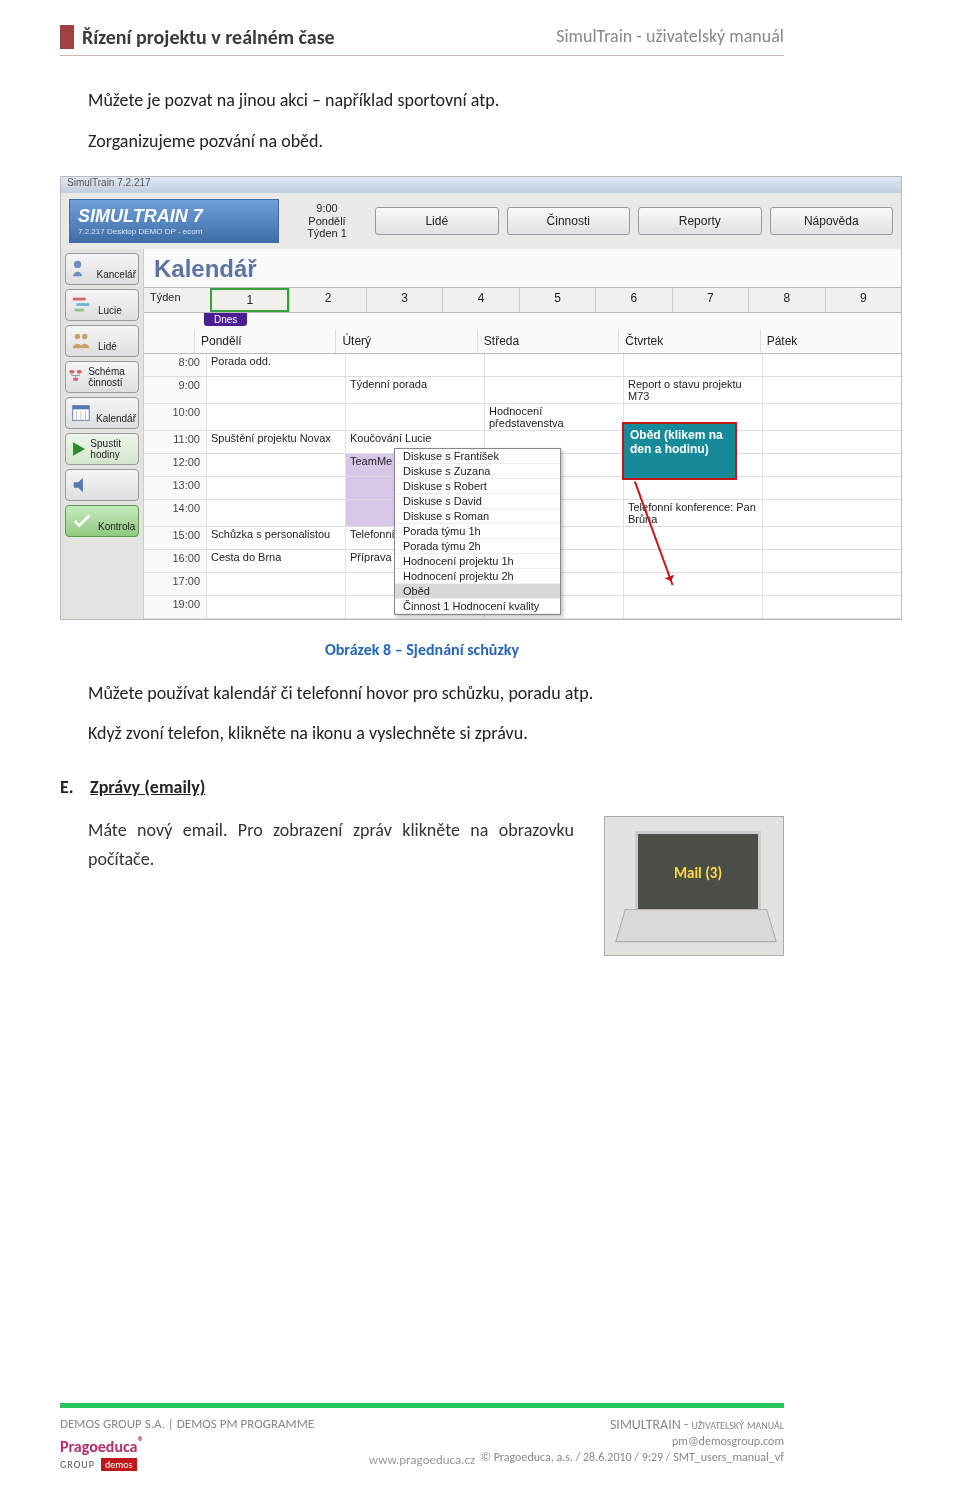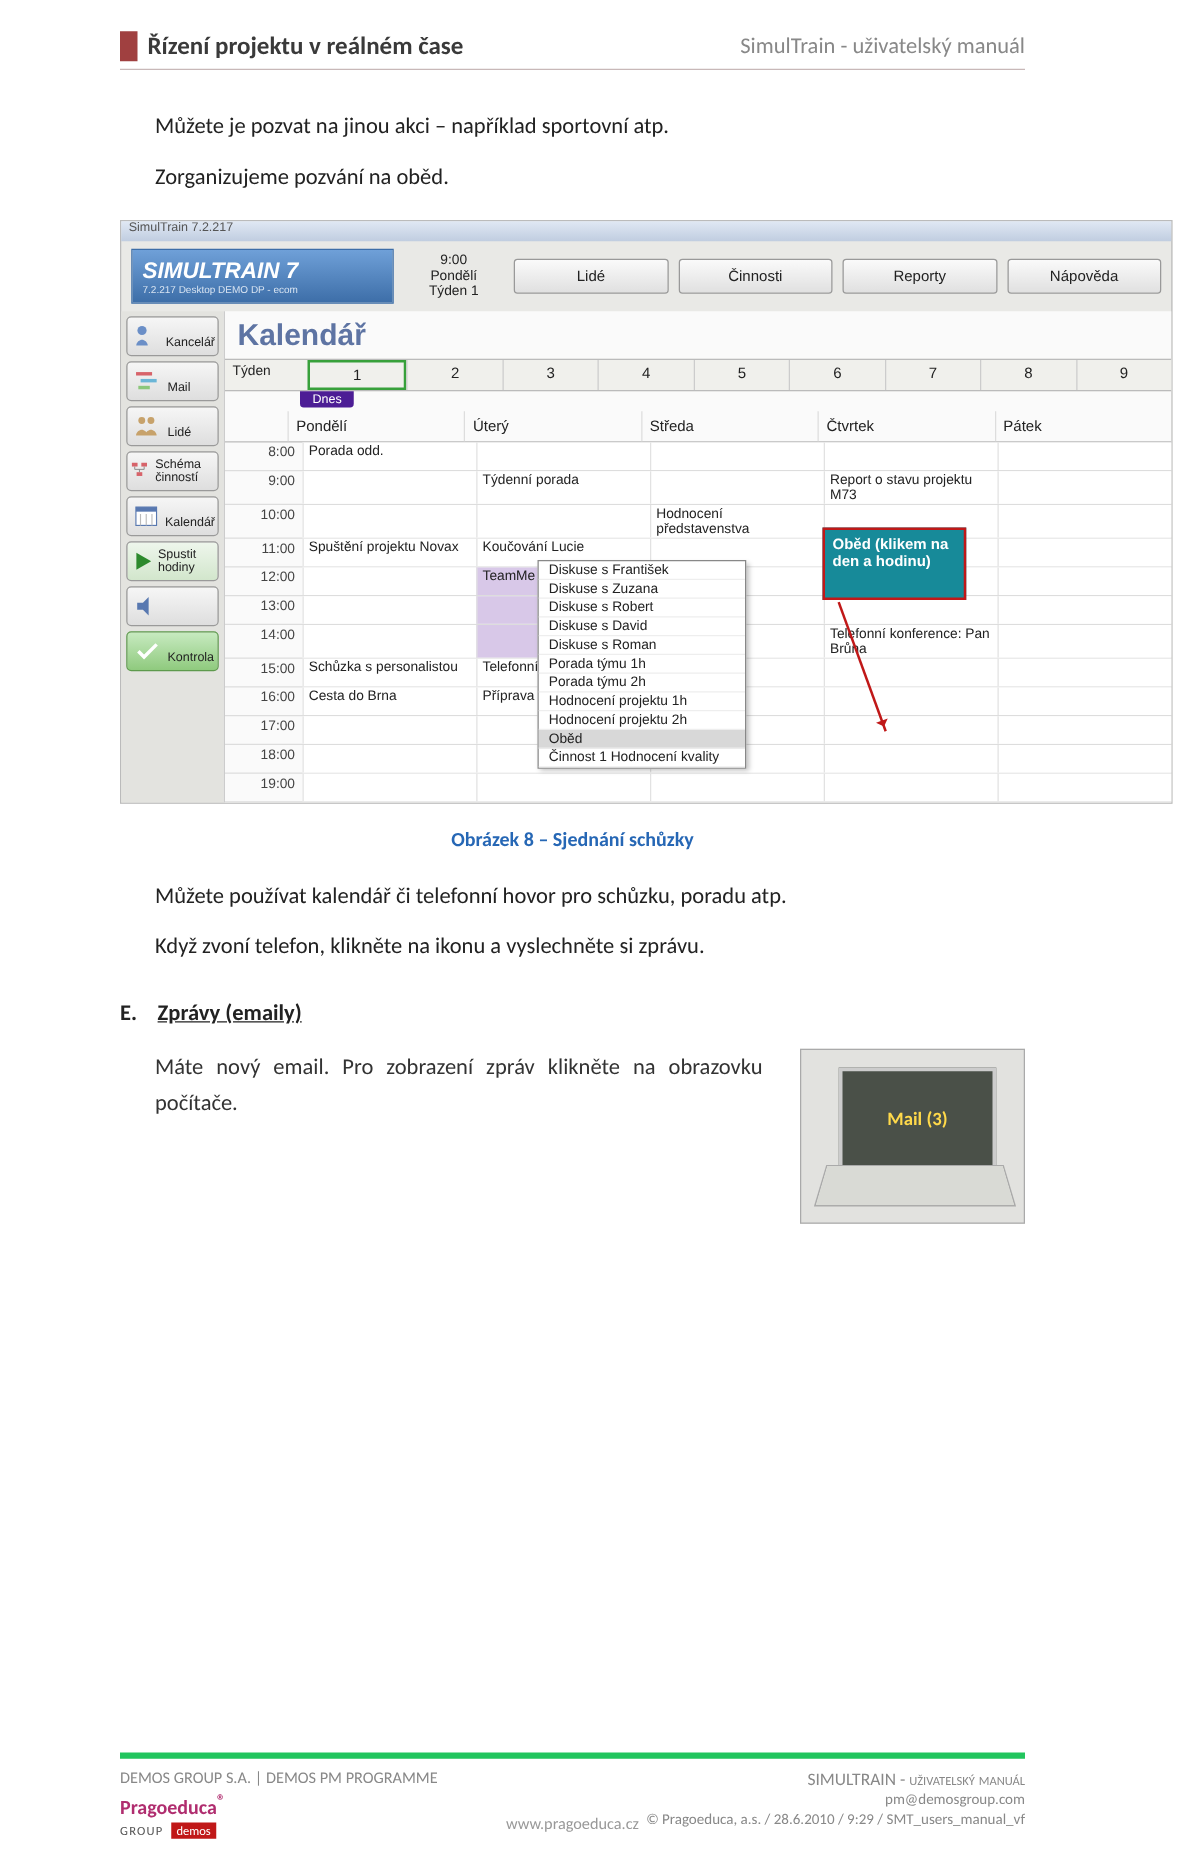--- a/index.html
+++ b/index.html
@@ -8,21 +8,20 @@
     background: #fff;
     color: #333;
     width: 960px;
   }
   .page {
     width: 844px;
     min-height: 1491px;
     position: relative;
     box-sizing: border-box;
     padding: 25px 60px 50px 60px;
-    margin-left: 36px;
   }
   .doc-header {
     border-bottom: 1px solid #c8b8b8;
     padding-bottom: 6px;
     display: flex;
     justify-content: space-between;
     align-items: flex-start;
     margin-bottom: 30px;
   }
   .doc-header-left {
@@ -256,21 +255,21 @@
               <path d="M3 20c0-3 3-5 5-5s5 2 5 5" fill="#6b8fc7"></path>
             </svg>
           <span>Kancelář</span>
         </div>
         <div class="side-btn">
           <svg class="side-ic" viewBox="0 0 24 24">
               <rect x="2" y="4" width="14" height="3" fill="#d7636a"></rect>
               <rect x="6" y="10" width="14" height="3" fill="#6bb6d7"></rect>
               <rect x="4" y="16" width="10" height="3" fill="#8bc77b"></rect>
             </svg>
-          <span>Mail</span>
+          <span>Lucie</span>
         </div>
         <div class="side-btn">
           <svg class="side-ic" viewBox="0 0 24 24">
               <circle cx="7" cy="7" r="3" fill="#c7a26b"></circle>
               <circle cx="15" cy="7" r="3" fill="#c7a26b"></circle>
               <path d="M2 20c0-3 3-5 5-5s5 2 5 5M10 20c0-3 3-5 5-5s5 2 5 5" fill="#c7a26b"></path>
             </svg>
           <span>Lidé</span>
         </div>
         <div class="side-btn">
@@ -424,28 +423,20 @@
 
           <div class="cal-row">
               <div class="time">17:00</div>
             <div class="cal-cell"></div>
             <div class="cal-cell"></div>
             <div class="cal-cell"></div>
             <div class="cal-cell"></div>
             <div class="cal-cell"></div>
           </div>
 
-          <div class="cal-row">
-              <div class="time">18:00</div>
-            <div class="cal-cell"></div>
-            <div class="cal-cell"></div>
-            <div class="cal-cell"></div>
-            <div class="cal-cell"></div>
-            <div class="cal-cell"></div>
-          </div>
 
           <div class="cal-row">
               <div class="time">19:00</div>
             <div class="cal-cell"></div>
             <div class="cal-cell"></div>
             <div class="cal-cell"></div>
             <div class="cal-cell"></div>
             <div class="cal-cell"></div>
           </div>
 

